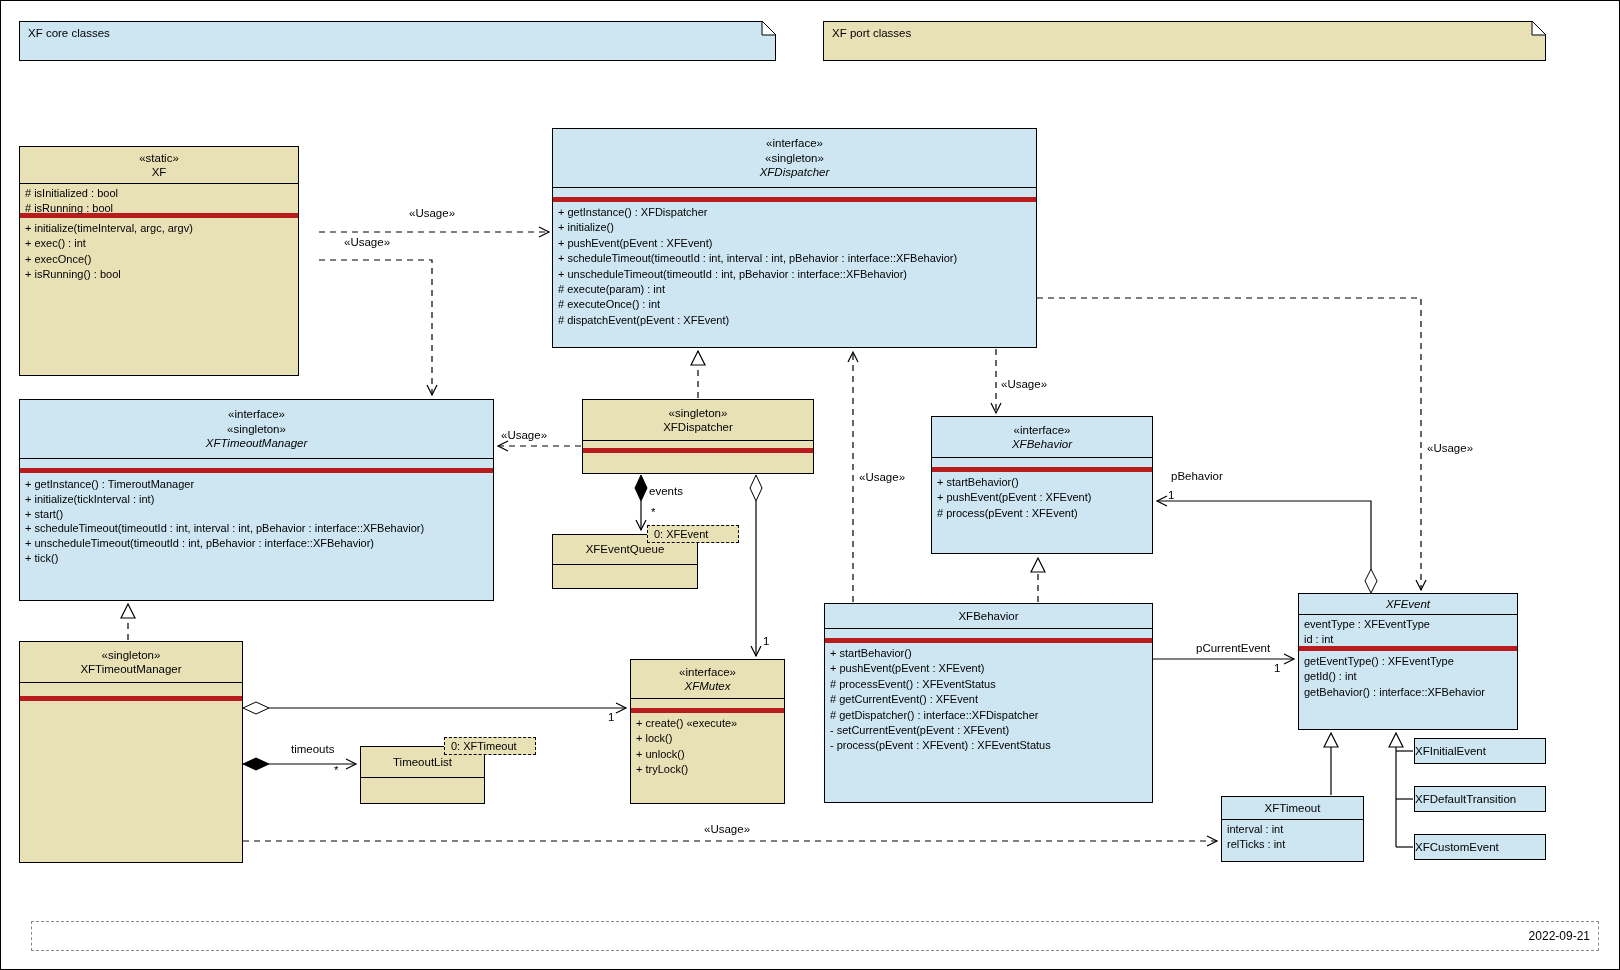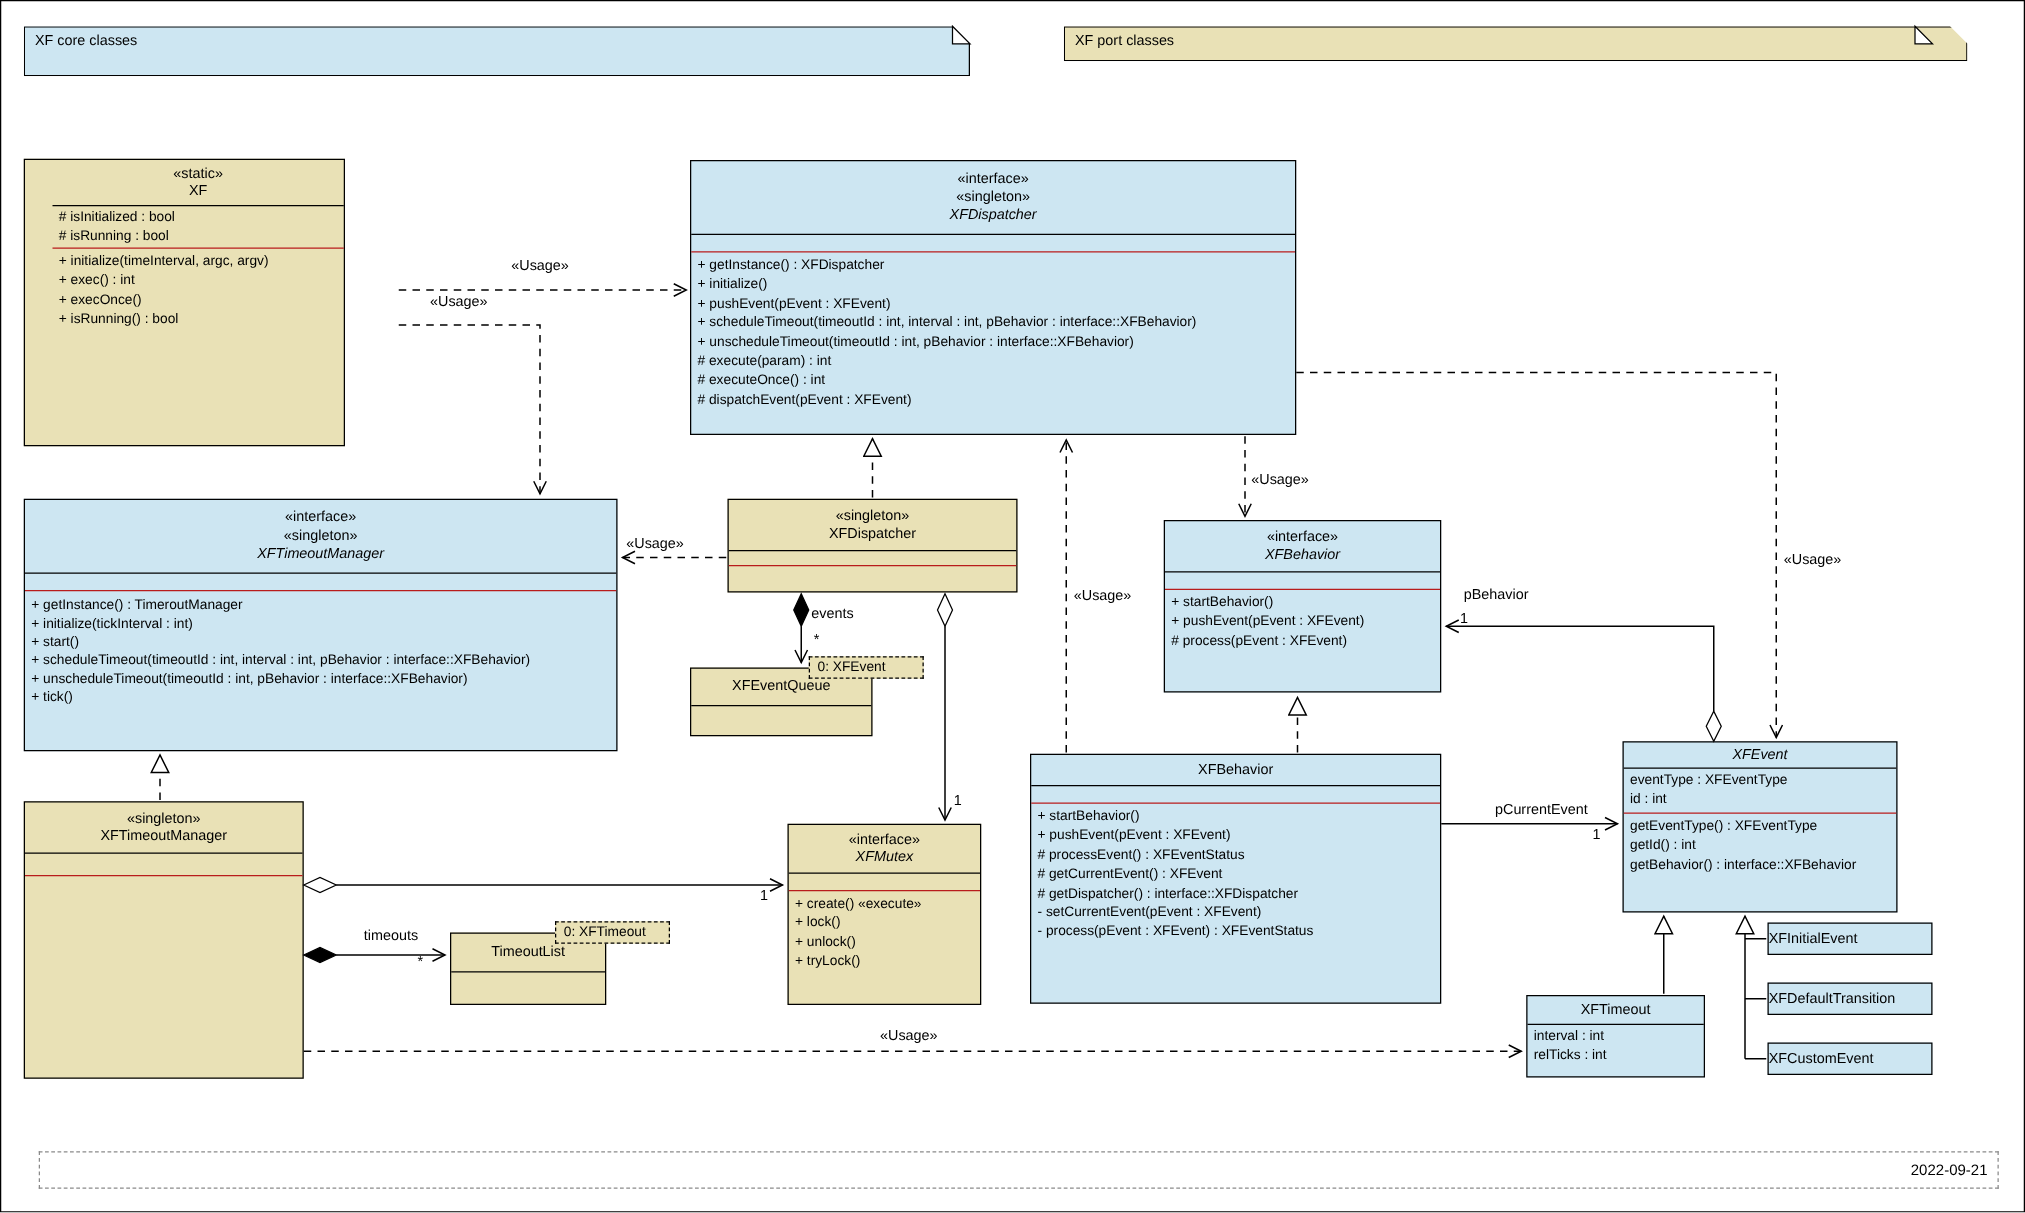--- a/index.html
+++ b/index.html
@@ -20,21 +20,21 @@
     display:flex;flex-direction:column;
   }
   .blu{background:#cde6f2;}
   .tan{background:#e9e1b6;}
   .cls .head{
     border-bottom:1px solid #000;display:flex;flex-direction:column;
     justify-content:center;text-align:center;flex:0 0 auto;
   }
   .cls .head .stereo,.cls .head .cname{font-size:11.5px;line-height:14.5px;white-space:nowrap;}
   .cls.it .cname{font-style:italic;}
-  .cls .attrs{border-bottom:1px solid #b91c1c;flex:0 0 auto;padding:2px 5px;box-sizing:border-box;}
+  .cls .attrs{border-bottom:5px solid #b91c1c;flex:0 0 auto;padding:2px 5px;box-sizing:border-box;}
   .cls .ops{flex:1 1 auto;padding:3px 5px;box-sizing:border-box;}
   .row{font-size:11px;line-height:15.4px;white-space:nowrap;}
   .cls .body-empty{flex:1 1 auto;}
   .simplebox{
     position:absolute;border:1px solid #000;box-sizing:border-box;
     display:flex;align-items:center;justify-content:flex-start;
     font-size:11.5px;white-space:nowrap;
   }
   
   .objnote{
@@ -53,25 +53,25 @@
   }
 </style>
 </head>
 <body>
 
 <div id="stage">
 
   <div class="note blu" style="left:18px;top:20px;width:757px;height:40px;">
     <span>XF core classes</span>
   </div>
-  <div class="note tan" style="left:850px;top:20px;width:723px;height:28px;">
+  <div class="note tan" style="left:822px;top:20px;width:723px;height:40px;">
     <span>XF port classes</span>
   </div>
 
-  <div class="cls tan" style="left:18px;top:126px;width:257px;height:230px;padding-left:22px;">
+  <div class="cls tan" style="left:18px;top:145px;width:280px;height:230px;">
     <div class="head" style="height:36px;">
       <div class="stereo">«static»</div>
       <div class="cname">XF</div>
     </div>
     <div class="attrs" style="height:34px;">
       <div class="row"># isInitialized : bool</div>
       <div class="row"># isRunning : bool</div>
     </div>
     <div class="ops">
       <div class="row">+ initialize(timeInterval, argc, argv)</div>

